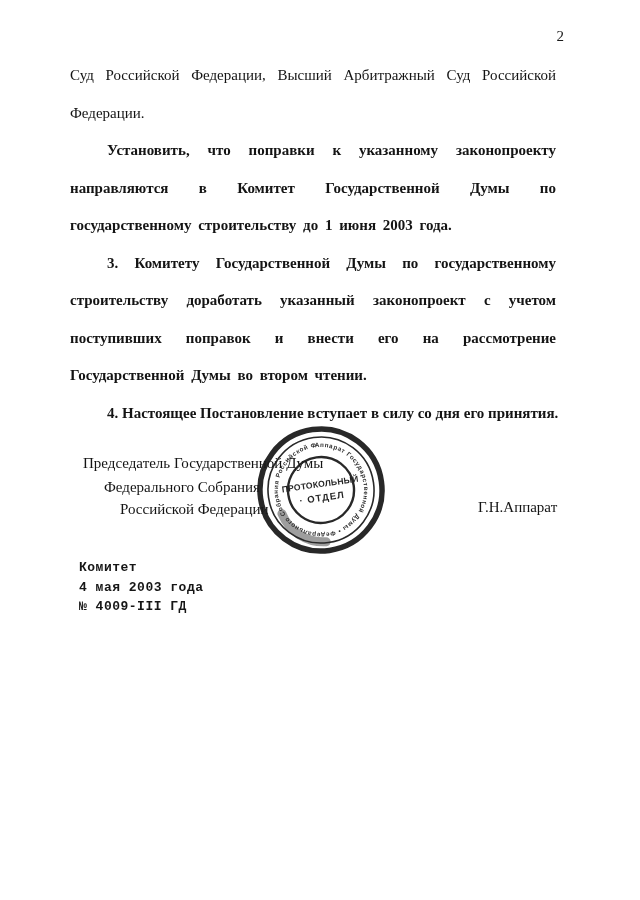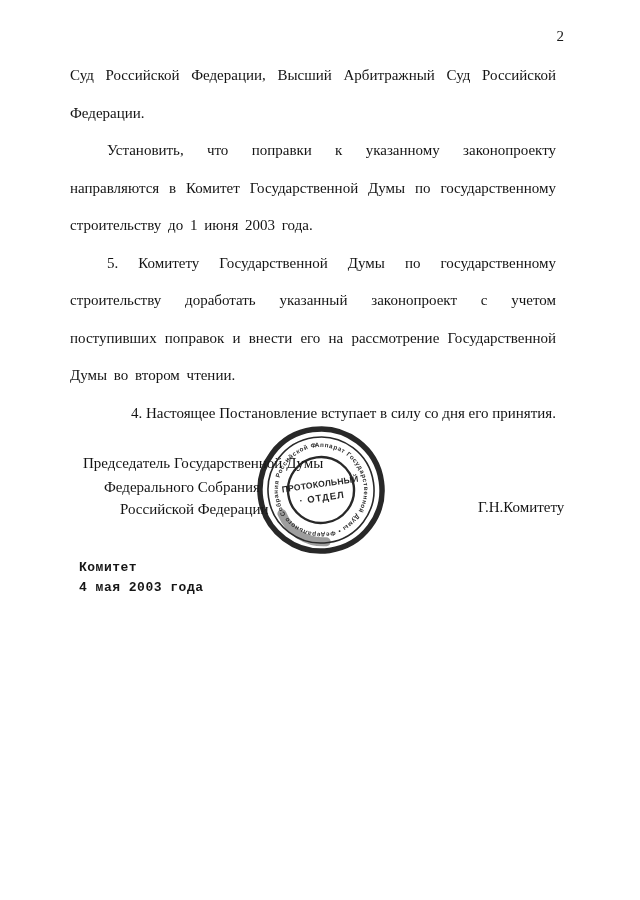--- a/index.html
+++ b/index.html
@@ -30,21 +30,21 @@
     width: 486px;
     font-size: 15px;
     line-height: 37.5px;
     color: #141414;
   }
   .para {
     margin: 0;
     text-align: justify;
     word-spacing: 3px;
   }
-  .para.indent { text-indent: 37px; }
+  .para.indent { text-indent: 37px; font-weight: bold; }
   .para.single {
     word-spacing: normal;
     white-space: nowrap;
     text-align: right;
   }
   .sig-line {
     position: absolute;
     font-size: 15px;
     color: #141414;
     white-space: nowrap;
@@ -108,42 +108,43 @@
 </head>
 <body>
 
 <div class="page">
 
   <div class="page-number">2</div>
 
   <div class="body-text">
     <p class="para">Суд Российской Федерации, Высший Арбитражный Суд Российской Федерации.</p>
     <p class="para indent">Установить, что поправки к указанному законопроекту направляются в Комитет Государственной Думы по государственному строительству до 1 июня 2003 года.</p>
-    <p class="para indent">5. Комитету Государственной Думы по государственному строительству доработать указанный законопроект с учетом поступивших поправок и внести его на рассмотрение Государственной Думы во втором чтении.</p>
+    <p class="para indent">3. Комитету Государственной Думы по государственному строительству доработать указанный законопроект с учетом поступивших поправок и внести его на рассмотрение Государственной Думы во втором чтении.</p>
     <p class="para indent single">4. Настоящее Постановление вступает в силу со дня его принятия.</p>
   </div>
 
   <div class="sig-line sig-line-1">Председатель Государственной Думы</div>
   <div class="sig-line sig-line-2">Федерального Собрания</div>
   <div class="sig-line sig-line-3">Российской Федерации</div>
-  <div class="sig-line sig-name">Г.Н.Комитету</div>
+  <div class="sig-line sig-name">Г.Н.Аппарат</div>
 
   <svg class="stamp" viewBox="0 0 132 132">
     <g class="ink" transform="rotate(-8 66 66)">
       <circle class="c-outer" cx="66" cy="66" r="61"></circle>
       <circle class="c-mid" cx="66" cy="66" r="53"></circle>
       <circle class="c-inner" cx="66" cy="66" r="33"></circle>
       <path class="blotch" d="M 24,84 a 45,45 0 0 0 40,34"></path>
       <path id="ringPath" d="M 66,23 a 43,43 0 1 1 -0.01,0" fill="none"></path>
       <text class="ring-text">
         <textPath href="#ringPath" xlink:href="#ringPath">Аппарат Государственной Думы • Федерального Собрания Российской Федерации •</textPath>
       </text>
       <text class="stamp-center center-1" x="66" y="63">ПРОТОКОЛЬНЫЙ</text>
       <text class="stamp-center center-2" x="66" y="77">· ОТДЕЛ</text>
     </g>
   </svg>
 
   <div class="footer">
     <div>Комитет</div>
     <div>4 мая 2003 года</div>
+    <div>№ 4009-III ГД</div>
   </div>
 
 </div>
 
 </body></html>

